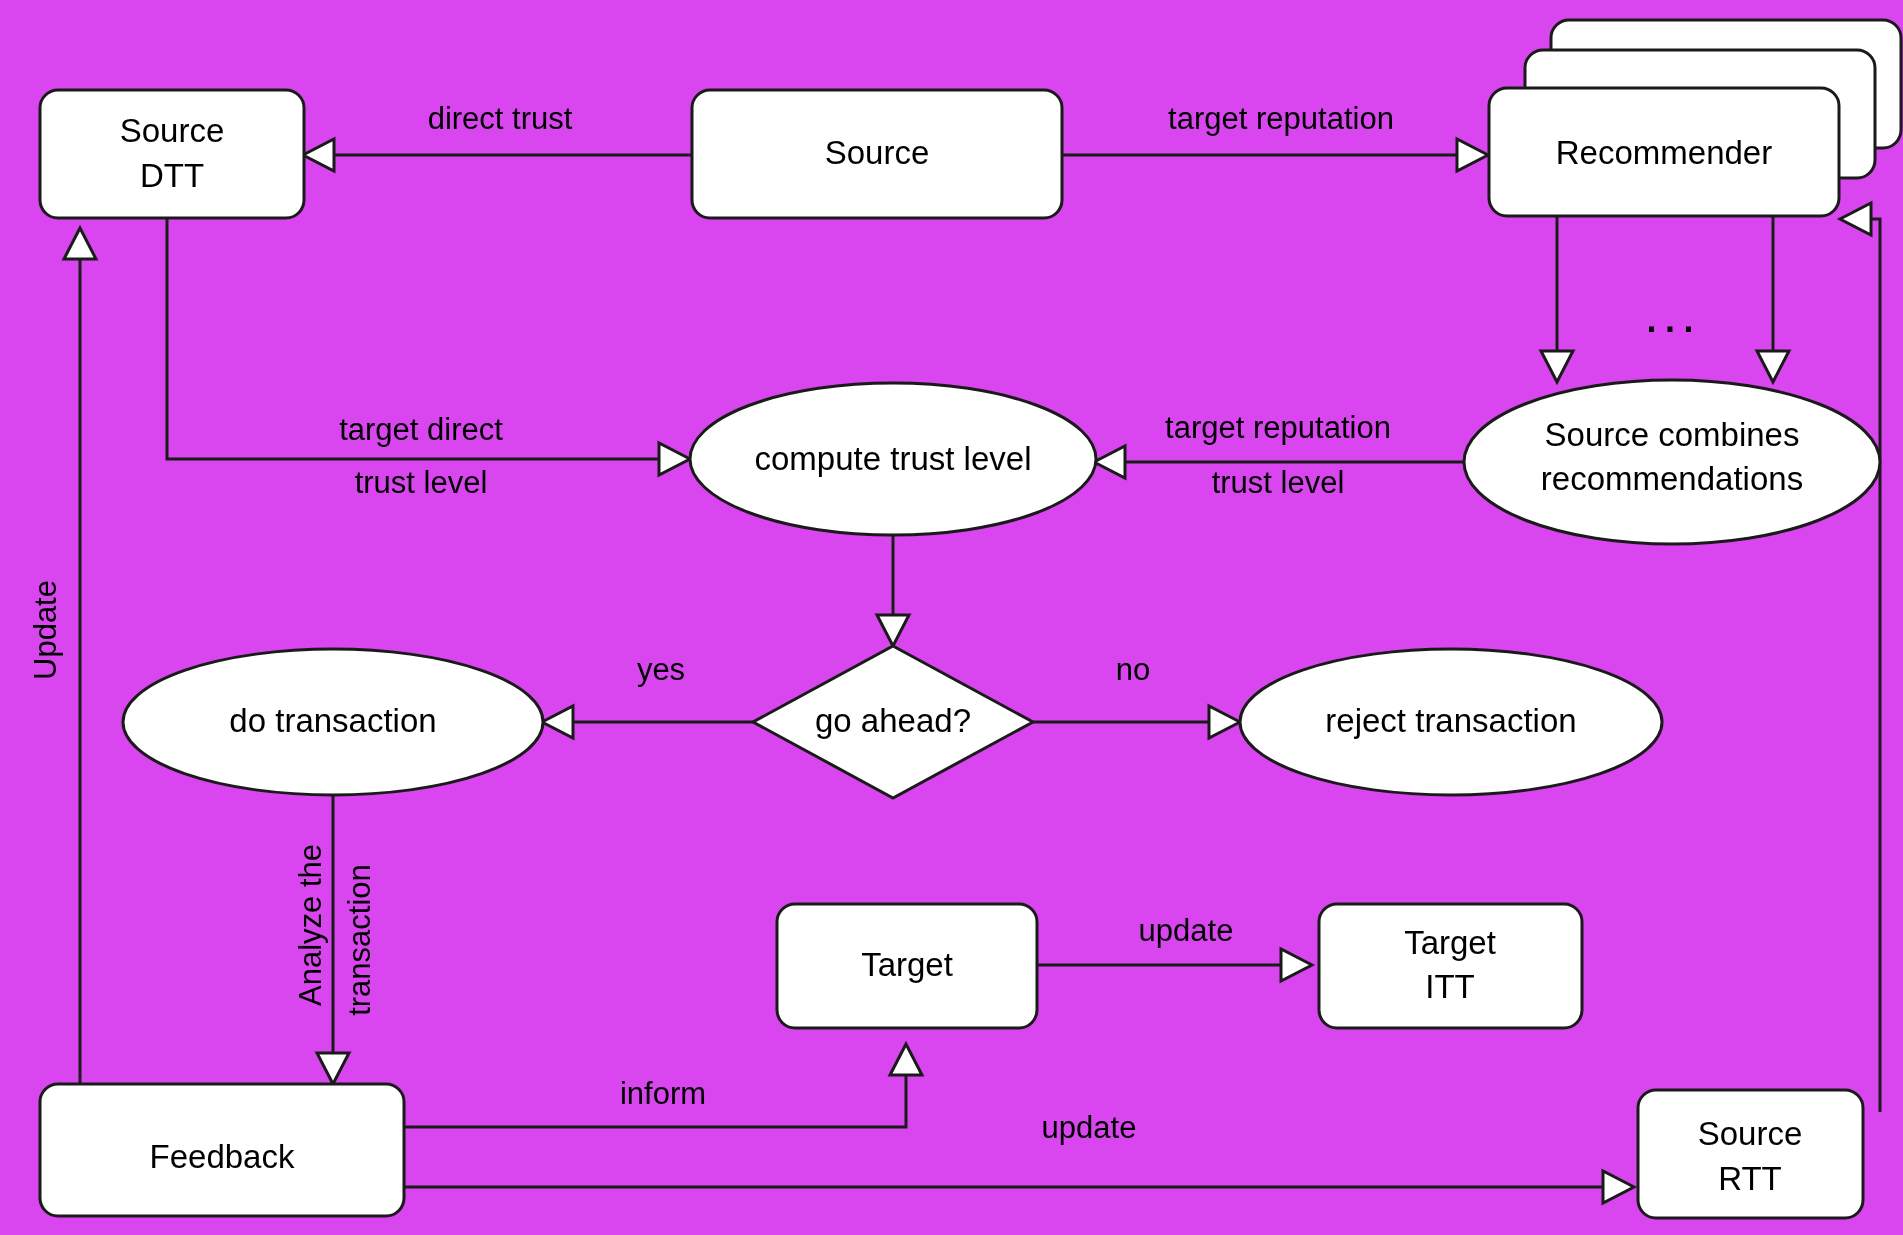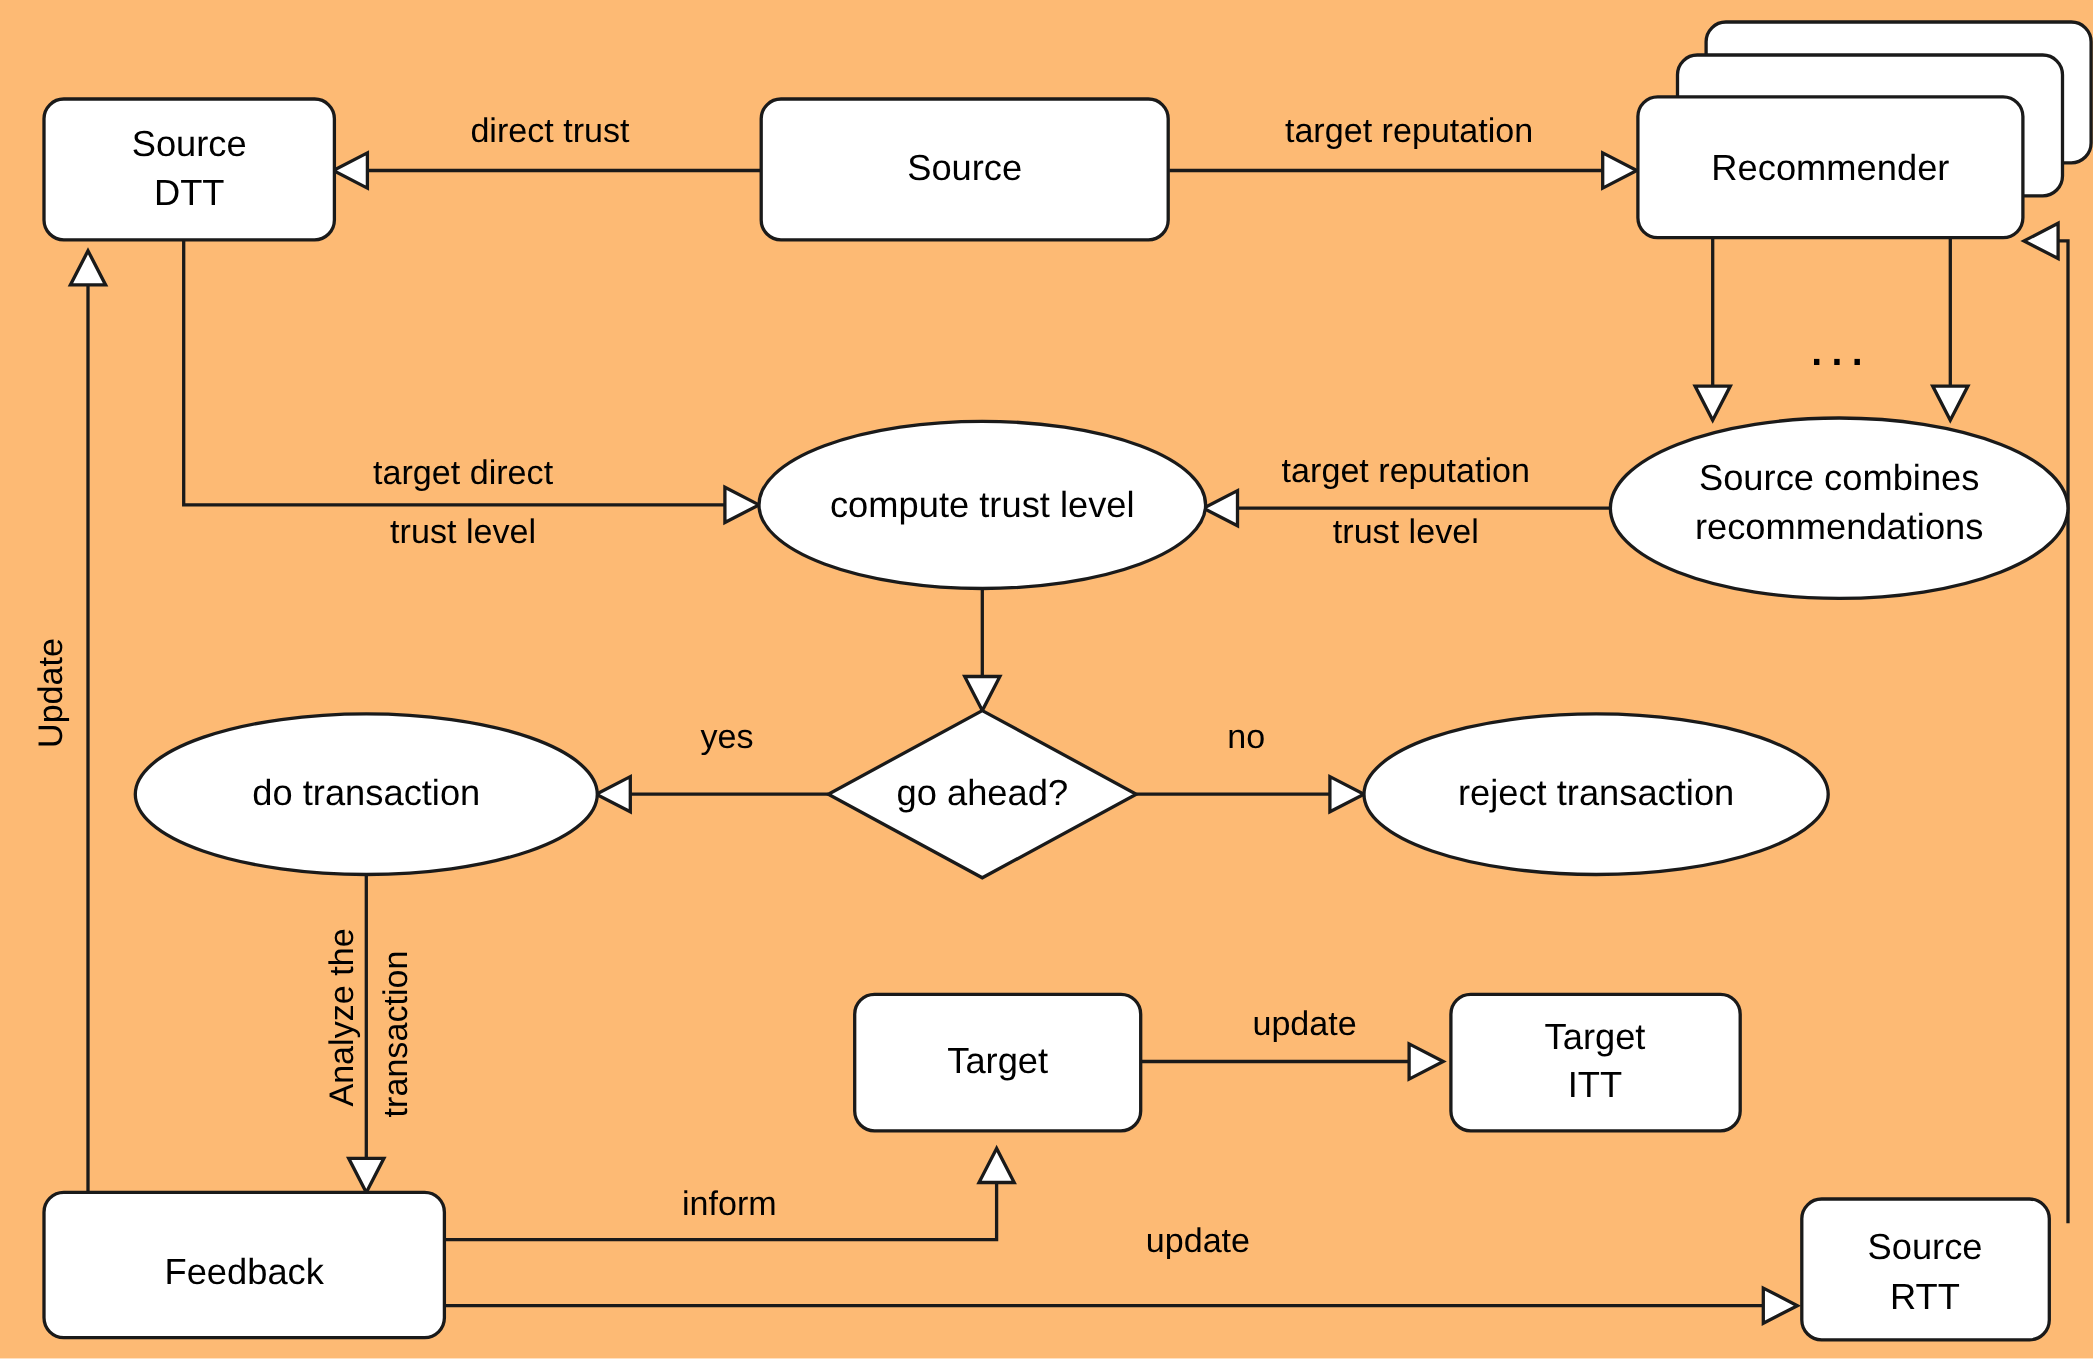--- a/index.html
+++ b/index.html
@@ -1,18 +1,18 @@
 <!DOCTYPE html>
 <html><head>
 <meta charset="utf-8">
 <style>
   html,body{margin:0;padding:0;background:#ffffff;}
   body{width:1903px;height:1235px;overflow:hidden;
        font-family:"Liberation Sans",sans-serif;}
-  #stage{position:relative;width:1903px;height:1235px;background:#fdba74;}
+  #stage{position:relative;width:1903px;height:1235px;background:#d946ef;}
   svg#diagram{position:absolute;top:0;left:0;width:1903px;height:1235px;display:block;}
   .shape{fill:#ffffff;stroke:#1a1a1a;stroke-width:3;}
   .edge{fill:none;stroke:#1a1a1a;stroke-width:3;stroke-linejoin:miter;stroke-linecap:butt;}
   .arrowhead{fill:#ffffff;stroke:#1a1a1a;stroke-width:3;stroke-linejoin:miter;}
   .nlabel{font-family:"Liberation Sans",sans-serif;font-size:33px;fill:#000;
           text-anchor:middle;dominant-baseline:middle;}
   .elabel{font-family:"Liberation Sans",sans-serif;font-size:31px;fill:#000;
           text-anchor:middle;dominant-baseline:middle;}
   .dots{font-family:"Liberation Sans",sans-serif;font-size:52px;fill:#000;
         text-anchor:middle;dominant-baseline:middle;letter-spacing:4px;}

